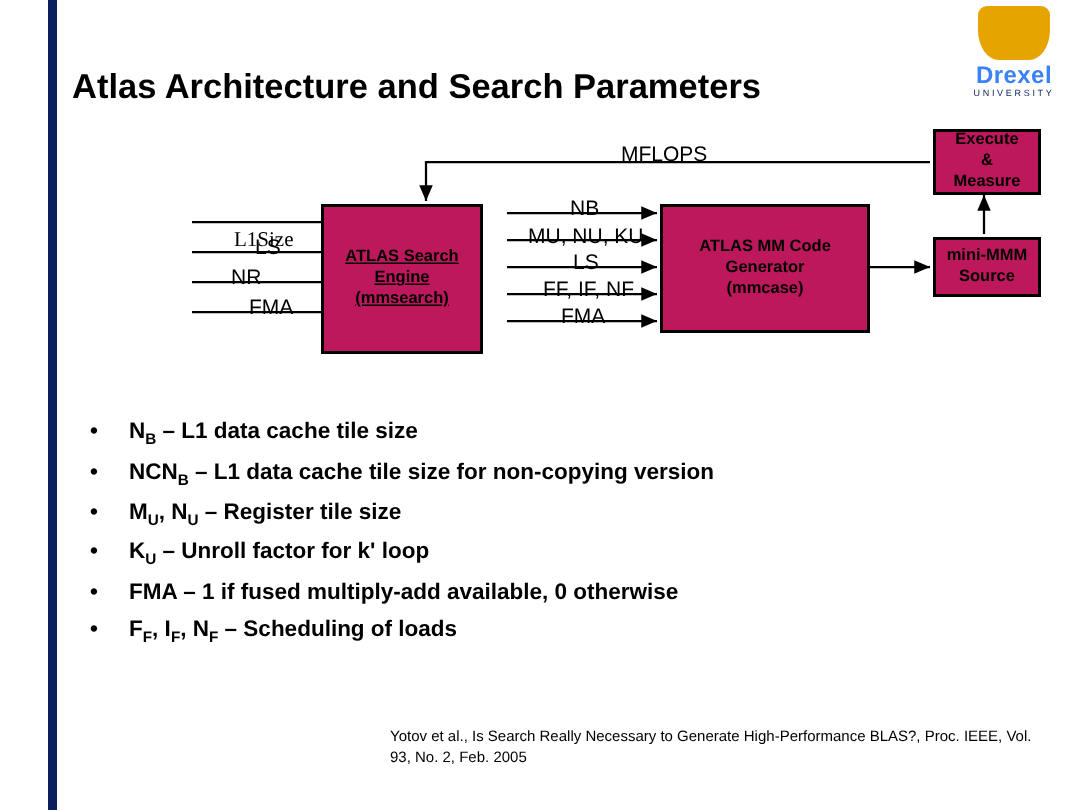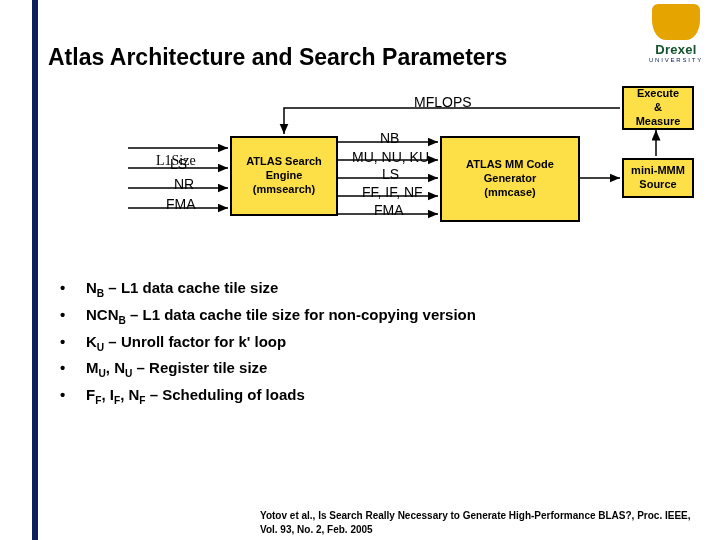--- a/index.html
+++ b/index.html
@@ -28,23 +28,23 @@
   }
   .logo-mark {
     width: 48px;
     height: 36px;
     margin: 0 auto 2px auto;
     background: #e6a400;
     border-radius: 6px 6px 14px 14px / 6px 6px 20px 20px;
     position: relative;
   }
   .logo-name {
-    font-size: 13px;
+    font-size: 16px;
     font-weight: bold;
-    color: #14532d;
+    color: #3b82f6;
     letter-spacing: 0.3px;
   }
   .logo-sub {
     font-size: 6px;
     letter-spacing: 1.8px;
     color: #0a1f5c;
   }
   .title {
     position: absolute;
     top: 44px;
@@ -57,21 +57,21 @@
   .diagram {
     position: absolute;
     top: 84px;
     left: 20px;
     width: 688px;
     height: 160px;
   }
   .dbox {
     position: absolute;
     border: 2px solid #000;
-    background: #fde047;
+    background: #be185d;
     font-size: 11px;
     font-weight: bold;
     text-align: center;
     display: flex;
     align-items: center;
     justify-content: center;
     line-height: 1.25;
     padding: 2px 4px;
   }
   .lbl {
@@ -98,25 +98,25 @@
   .bullets li::before {
     content: "•";
     position: absolute;
     left: 0;
     top: 0;
     font-size: 15px;
   }
   sub { font-size: 0.68em; vertical-align: sub; }
   .citation {
     position: absolute;
-    bottom: 4px;
+    bottom: 28px;
     left: 260px;
     width: 440px;
     font-size: 10px;
-    font-weight: bold;
+    font-weight: normal;
     color: #000;
     line-height: 1.35;
   }
   svg.conn { position: absolute; top: 0; left: 0; width: 688px; height: 160px; pointer-events: none; }
 </style>
 </head>
 <body>
 
 <div class="navy-bar"></div>
 
@@ -148,38 +148,39 @@
     <line x1="318" y1="112" x2="418" y2="112" stroke="#000" stroke-width="1.5" marker-end="url(#ah)"></line>
     <line x1="318" y1="130" x2="418" y2="130" stroke="#000" stroke-width="1.5" marker-end="url(#ah)"></line>
 
     <line x1="544" y1="94" x2="600" y2="94" stroke="#000" stroke-width="1.5" marker-end="url(#ah)"></line>
 
     <line x1="636" y1="72" x2="636" y2="46" stroke="#000" stroke-width="1.5" marker-end="url(#ah)"></line>
 
     <polyline points="600,24 264,24 264,50" fill="none" stroke="#000" stroke-width="1.5" marker-end="url(#ah)"></polyline>
   </svg>
 
-  <div class="dbox" style="left:210px; top:52px; width:108px; height:80px;">ATLAS Search<br>Engine<br>(mmsearch)</div>
+  <div class="dbox" style="left:194px; top:52px; width:108px; height:100px;text-decoration:underline;">ATLAS Search<br>Engine<br>(mmsearch)</div>
   <div class="dbox" style="left:420px; top:52px; width:140px; height:86px;">ATLAS MM Code<br>Generator<br>(mmcase)</div>
   <div class="dbox" style="left:602px; top:2px;  width:72px;  height:44px;">Execute<br>&amp;<br>Measure</div>
   <div class="dbox" style="left:602px; top:74px; width:72px;  height:40px;">mini-MMM<br>Source</div>
 
   <div class="lbl" style="left:394px; top:10px;">MFLOPS</div>
   <div class="lbl" style="left:136px; top:69px;font-family:Liberation Serif, serif;">L1Size</div>
   <div class="lbl" style="left:150px; top:72px;">LS</div>
-  <div class="lbl" style="left:154px; top:92px;">NR</div>
+  <div class="lbl" style="left:134px; top:92px;">NR</div>
   <div class="lbl" style="left:146px; top:112px;">FMA</div>
   <div class="lbl" style="left:360px; top:46px;">NB</div>
   <div class="lbl" style="left:332px; top:65px;">MU, NU, KU</div>
   <div class="lbl" style="left:362px; top:82px;">LS</div>
   <div class="lbl" style="left:342px; top:100px;">FF, IF, NF</div>
   <div class="lbl" style="left:354px; top:118px;">FMA</div>
 </div>
 
 <ul class="bullets">
     <li>N<sub>B</sub> – L1 data cache tile size</li>
     <li>NCN<sub>B</sub> – L1 data cache tile size for non-copying version</li>
+    <li>M<sub>U</sub>, N<sub>U</sub> – Register tile size</li>
     <li>K<sub>U</sub> – Unroll factor for k' loop</li>
-    <li>M<sub>U</sub>, N<sub>U</sub> – Register tile size</li>
+    <li>FMA – 1 if fused multiply-add available, 0 otherwise</li>
     <li>F<sub>F</sub>, I<sub>F</sub>, N<sub>F</sub> – Scheduling of loads</li>
   </ul>
 
 <div class="citation">Yotov et al., Is Search Really Necessary to Generate High-Performance BLAS?, Proc. IEEE, Vol. 93, No. 2, Feb. 2005</div>
 
 </body></html>

